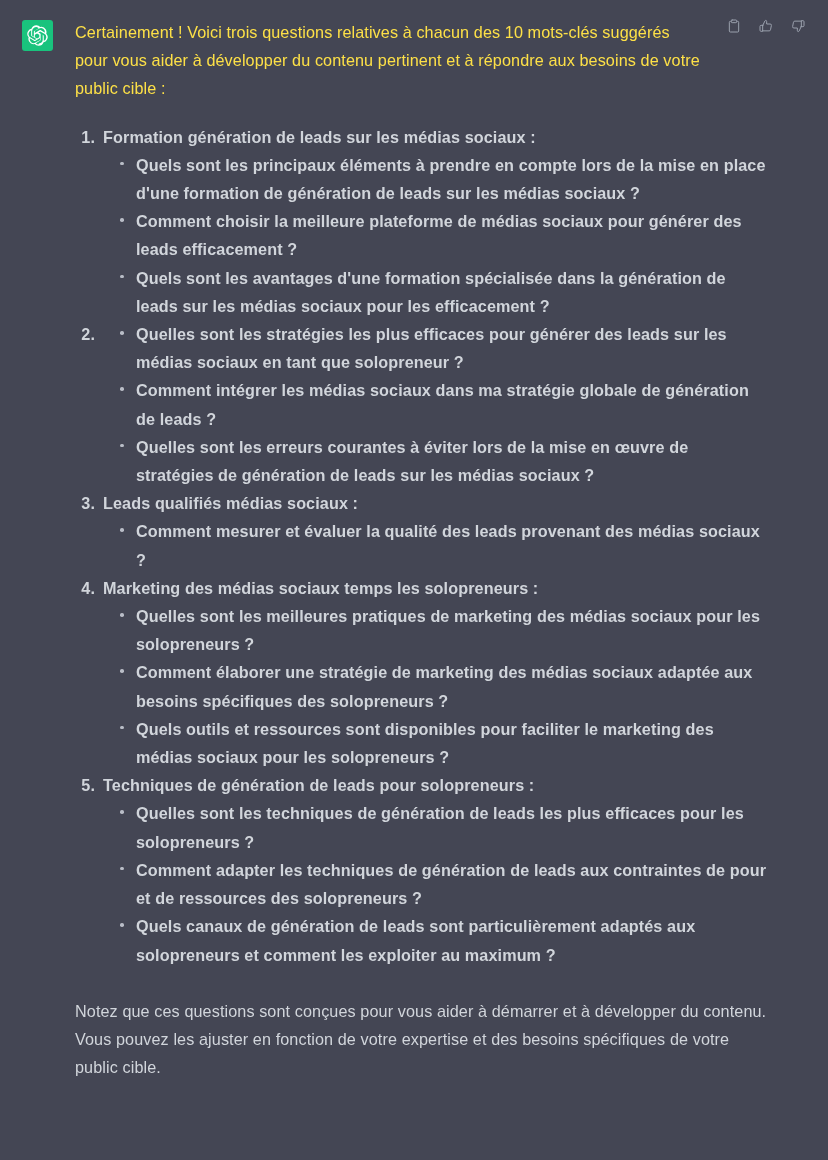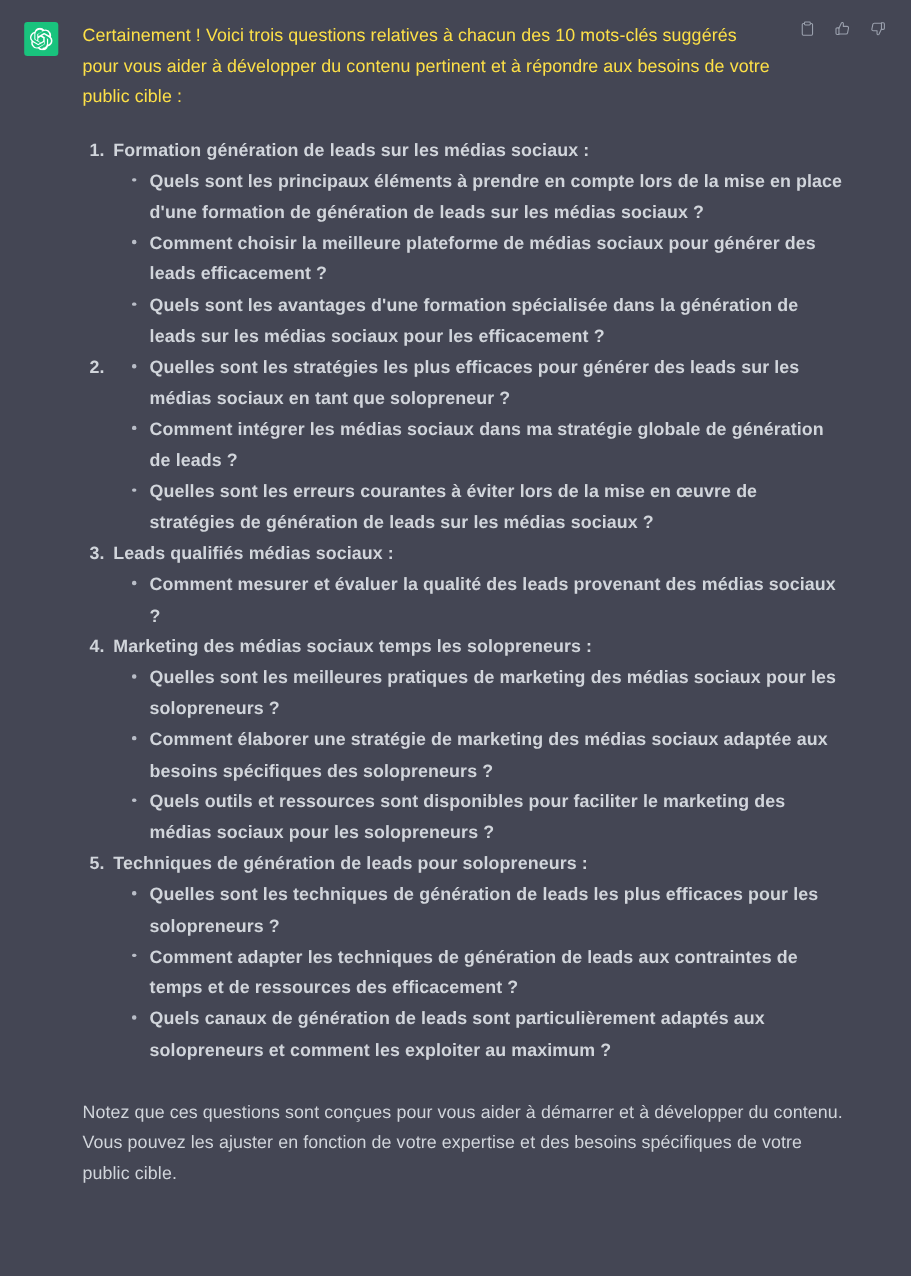--- a/index.html
+++ b/index.html
@@ -230,21 +230,21 @@
             <li>Quelles sont les meilleures pratiques de marketing des médias sociaux pour les solopreneurs ?</li>
             <li>Comment élaborer une stratégie de marketing des médias sociaux adaptée aux besoins spécifiques des solopreneurs ?</li>
             <li>Quels outils et ressources sont disponibles pour faciliter le marketing des médias sociaux pour les solopreneurs ?</li>
           </ul>
         </li>
 
         <li>
           <span class="item-title">Techniques de génération de leads pour solopreneurs :</span>
           <ul class="sublist">
             <li>Quelles sont les techniques de génération de leads les plus efficaces pour les solopreneurs ?</li>
-            <li>Comment adapter les techniques de génération de leads aux contraintes de temps et de ressources des efficacement ?</li>
+            <li>Comment adapter les techniques de génération de leads aux contraintes de pour et de ressources des solopreneurs ?</li>
             <li>Quels canaux de génération de leads sont particulièrement adaptés aux solopreneurs et comment les exploiter au maximum ?</li>
           </ul>
         </li>
 
       </ol>
 
       <p class="outro">Notez que ces questions sont conçues pour vous aider à démarrer et à développer du contenu. Vous pouvez les ajuster en fonction de votre expertise et des besoins spécifiques de votre public cible.</p>
 
     </div>
   </div>

